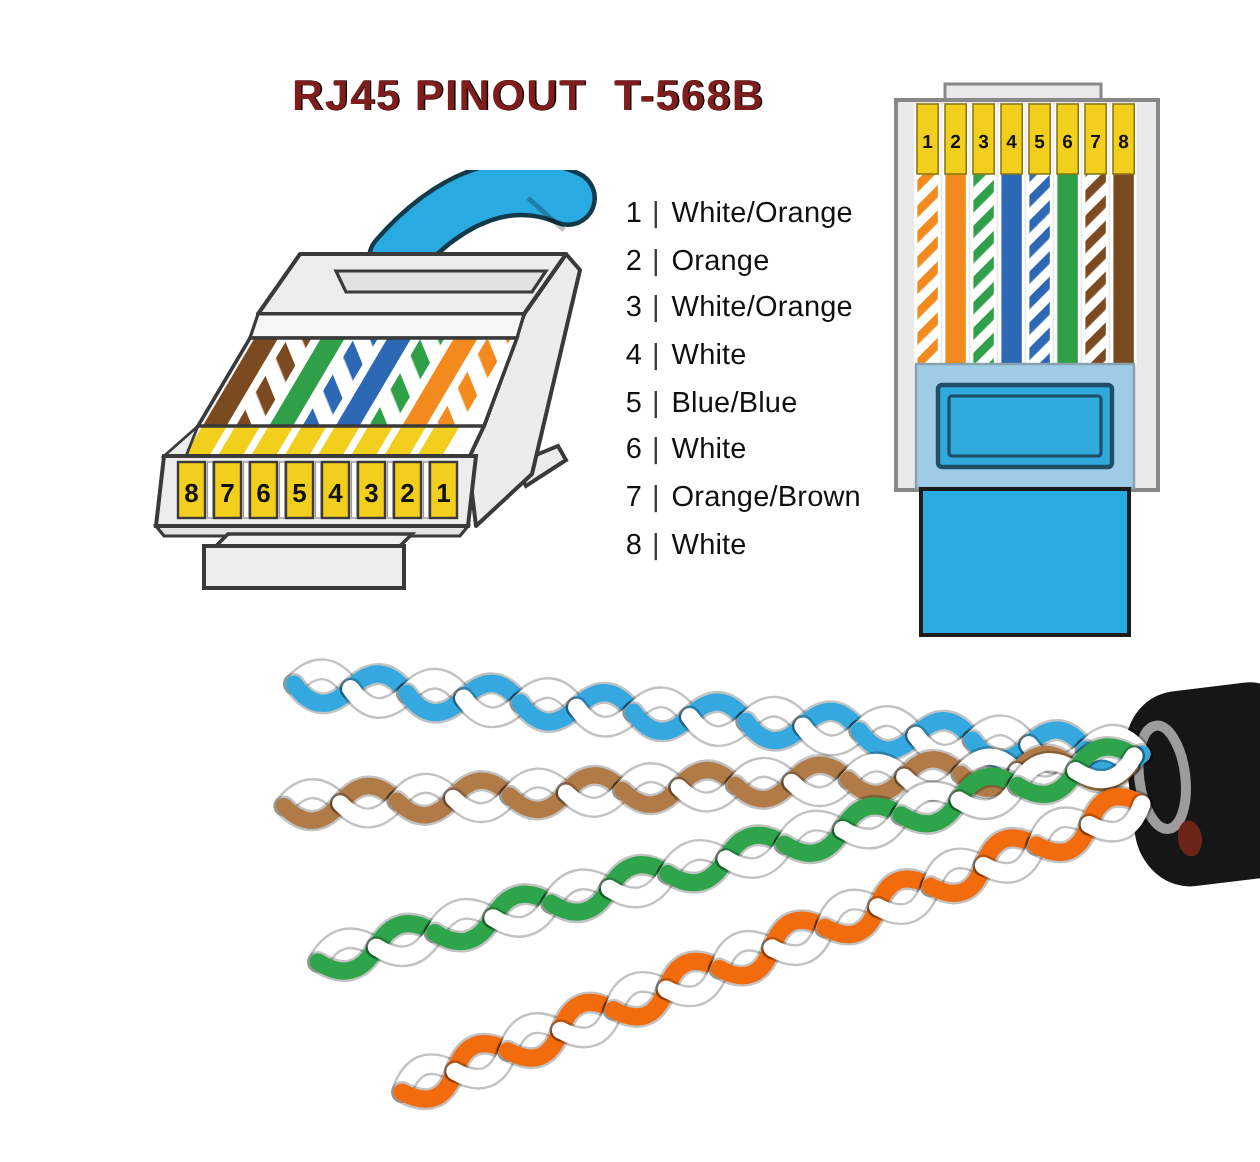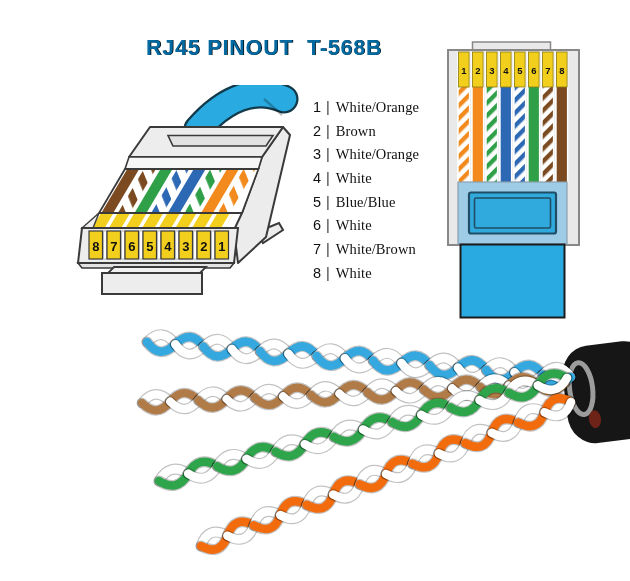--- a/index.html
+++ b/index.html
@@ -1,24 +1,24 @@
 <!DOCTYPE html>
 <html><head>
 <meta charset="utf-8">
 <style>
   html,body{margin:0;padding:0;background:#fff;}
   #page{position:relative;width:630px;height:581px;background:#ffffff;
         font-family:"Liberation Sans",sans-serif;overflow:hidden;}
   .title{position:absolute;left:146px;top:36px;font-size:21.5px;font-weight:bold;
-         letter-spacing:.8px;color:#0369a1;white-space:pre;text-shadow:.7px 0 0 #000;}
+         letter-spacing:.8px;color:#7f1d1d;white-space:pre;text-shadow:.7px 0 0 #000;}
   .wire-list{position:absolute;left:311px;top:99px;}
   .wl-row{display:flex;align-items:baseline;height:23.7px;font-size:14.5px;color:#101010;}
   .wl-row .num{width:10px;text-align:right;}
   .wl-row .sep{display:inline-block;margin:0 6px 0 5px;color:#3a3a3a;font-weight:300;}
-  .wl-row .name{letter-spacing:.1px;font-family:Liberation Serif, serif;}
+  .wl-row .name{letter-spacing:.1px;}
   svg{position:absolute;display:block;}
   #lc{left:50px;top:85px;}
   #rc{left:445px;top:40px;}
   #photo{left:95px;top:325px;}
   .rpin{font-family:"Liberation Sans",sans-serif;font-size:9.5px;font-weight:bold;fill:#111;}
   .lpin{font-family:"Liberation Sans",sans-serif;font-size:13px;font-weight:bold;fill:#111;}
 </style>
 </head>
 <body>
 
@@ -118,21 +118,21 @@
 
   <div class="wire-list">
     <div class="wl-row">
         <span class="num">1</span>
         <span class="sep">|</span>
         <span class="name">White/Orange</span>
       </div>
     <div class="wl-row">
         <span class="num">2</span>
         <span class="sep">|</span>
-        <span class="name">Brown</span>
+        <span class="name">Orange</span>
       </div>
     <div class="wl-row">
         <span class="num">3</span>
         <span class="sep">|</span>
         <span class="name">White/Orange</span>
       </div>
     <div class="wl-row">
         <span class="num">4</span>
         <span class="sep">|</span>
         <span class="name">White</span>
@@ -143,21 +143,21 @@
         <span class="name">Blue/Blue</span>
       </div>
     <div class="wl-row">
         <span class="num">6</span>
         <span class="sep">|</span>
         <span class="name">White</span>
       </div>
     <div class="wl-row">
         <span class="num">7</span>
         <span class="sep">|</span>
-        <span class="name">White/Brown</span>
+        <span class="name">Orange/Brown</span>
       </div>
     <div class="wl-row">
         <span class="num">8</span>
         <span class="sep">|</span>
         <span class="name">White</span>
       </div>
   </div>
 
   <svg id="rc" width="145" height="285" viewBox="0 0 145 285">
     <defs>

